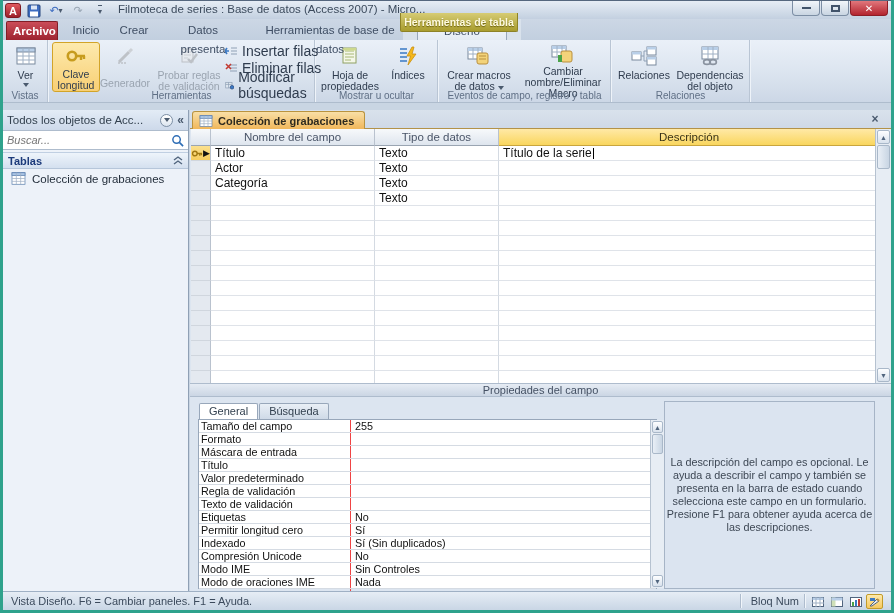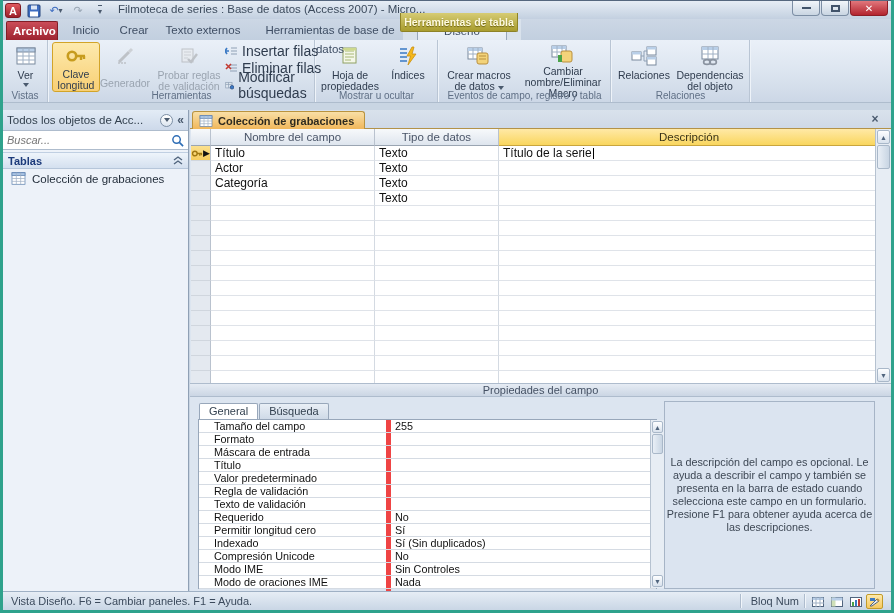--- a/index.html
+++ b/index.html
@@ -112,21 +112,21 @@
   .lower{ position:absolute; left:0; right:0; top:288px; bottom:0; background:#dce5f0;}
   .ptabs{ position:absolute; left:9px; top:4px; display:flex; align-items:flex-end; height:17px;}
   .ptab{ font-size:11px; padding:1px 9px 2px; border:1px solid #98a7ba; border-bottom:none; border-radius:2px 2px 0 0;
     background:linear-gradient(#e9eff6,#cfdae7); color:#33414f; margin-right:1px;}
   .ptab.active{ background:#fff; position:relative; top:1px; padding-bottom:3px;}
 
   .propgrid{ position:absolute; left:8px; top:21px; width:459px; height:170px; background:#fff; border:1px solid #98a7ba;
     display:flex; flex-direction:column;}
   .prow{ flex:1; display:flex; border-bottom:1px solid #d5dbe3; font-size:10.8px; color:#111;}
   .prow:last-child{ border-bottom:none;}
-  .plabel{ width:192px; border-right:5px solid #ef4444; padding:0 15px; display:flex; align-items:center; white-space:nowrap; overflow:hidden;}
+  .plabel{ width:152px; border-right:1px solid #ef4444; padding:0 2px; display:flex; align-items:center; white-space:nowrap; overflow:hidden;}
   .pvalue{ flex:1; padding:0 4px; display:flex; align-items:center; white-space:nowrap; overflow:hidden;}
   .pscroll{ position:absolute; left:451px; top:0; bottom:0; width:14px; background:#e7edf4; border-left:1px solid #b6c2d0;}
   .pscroll .varrow{ width:11px; height:12px; line-height:11px;}
   .pthumb{ position:absolute; left:1px; top:14px; width:11px; height:20px; background:linear-gradient(90deg,#e9eff6,#c8d5e3);
     border:1px solid #a9b8c9; border-radius:2px;}
 
   .helpbox{ position:absolute; left:474px; top:3px; right:16px; height:188px; background:#dbe4f0; border:1px solid #a6b4c6;
     display:flex; align-items:center; justify-content:center;}
   .helpbox .txt{ width:218px; font-size:10.8px; color:#3d4754; text-align:center; line-height:13px;}
 
@@ -174,21 +174,21 @@
         </span>
       <span class="winbtn close">✕</span>
     </div>
   </div>
 
   <div class="tabrow">
     <div class="ctx-shade"></div>
     <span class="rtab file" style="left:3px;  width:52px;">Archivo</span>
     <span class="rtab" style="left:60px; width:46px;">Inicio</span>
     <span class="rtab" style="left:109px;width:44px;">Crear</span>
-    <span class="rtab" style="left:156px;width:88px;">Texto externos</span>
+    <span class="rtab" style="left:156px;width:88px;">Datos presenta</span>
     <span class="rtab" style="left:247px;width:160px;">Herramientas de base de datos</span>
     <span class="rtab active" style="left:414px;width:90px;">Diseño</span>
   </div>
   <div class="ribbon-mini">
     <span class="chev-up">
         <i></i>
       </span>
     <span class="helpbtn">?</span>
   </div>
 
@@ -545,21 +545,21 @@
             </div>
             <div class="prow">
               <div class="plabel">Regla de validación</div>
               <div class="pvalue"></div>
             </div>
             <div class="prow">
               <div class="plabel">Texto de validación</div>
               <div class="pvalue"></div>
             </div>
             <div class="prow">
-              <div class="plabel">Requerido</div>
+              <div class="plabel">Etiquetas</div>
               <div class="pvalue">No</div>
             </div>
             <div class="prow">
               <div class="plabel">Permitir longitud cero</div>
               <div class="pvalue">Sí</div>
             </div>
             <div class="prow">
               <div class="plabel">Indexado</div>
               <div class="pvalue">Sí (Sin duplicados)</div>
             </div>

